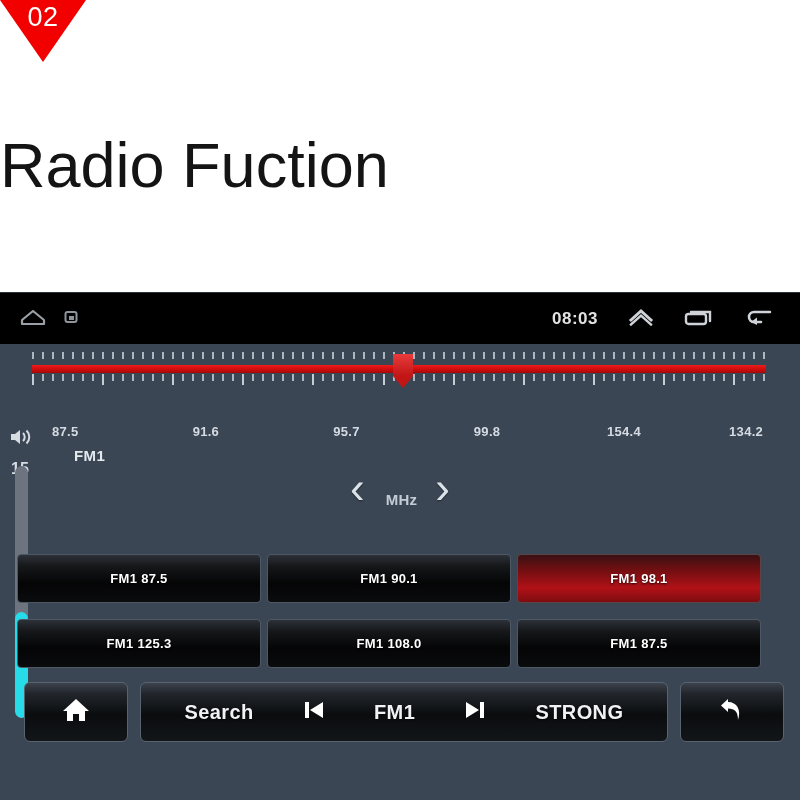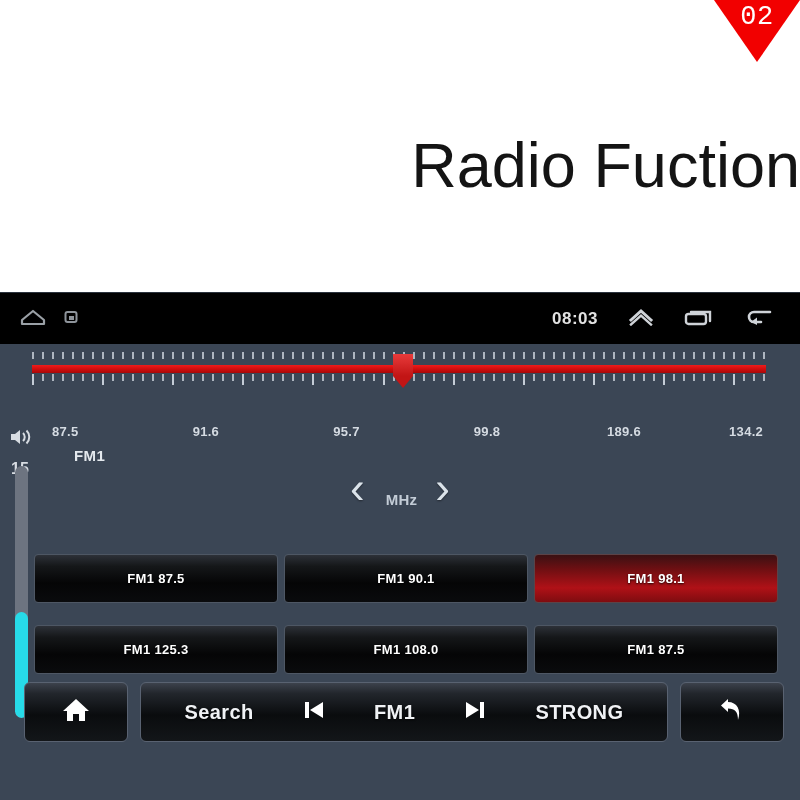--- a/index.html
+++ b/index.html
@@ -17,22 +17,21 @@
     position: relative;
     width: 800px;
     height: 292px;
     background: #ffffff;
   }
 
   .badge-wrap {
     position: absolute;
     left: 0; right: 0; top: 0;
     display: flex;
-    justify-content: flex-end;
-    font-family: Liberation Mono, monospace;
+    justify-content: flex-start;
   }
   .badge {
     position: relative;
     width: 86px;
     height: 62px;
   }
   .badge-tri {
     position: absolute;
     top: 0; left: 0;
     width: 0; height: 0;
@@ -49,21 +48,21 @@
     font-size: 27px;
     font-weight: 400;
     letter-spacing: 0.5px;
     line-height: 1;
   }
 
   .banner-title {
     position: absolute;
     top: 134px;
     left: 0; right: 0;
-    text-align: right;
+    text-align: left;
     font-size: 63px;
     font-weight: 400;
     color: #141414;
     letter-spacing: 0px;
     line-height: 1;
   }
 
   
   .device {
     position: relative;
@@ -257,27 +256,27 @@
     margin-left: 3px;
     color: #c3ccd6;
     font-size: 15px;
     font-weight: bold;
     letter-spacing: 0.3px;
   }
 
   
   .presets {
     position: absolute;
-    left: 34px;
+    left: 17px;
     top: 262px;
     width: 744px;
     display: grid;
     grid-template-columns: repeat(3, 1fr);
     grid-template-rows: repeat(2, 49px);
-    gap: 22px 6px;
+    gap: 16px 6px;
   }
   .preset {
     border: 1px solid #4e5764;
     border-radius: 4px;
     background: linear-gradient(180deg, #2d3138 0%, #151719 24%, #050506 60%, #0a0b0d 100%);
     display: flex;
     align-items: center;
     justify-content: center;
     color: #ffffff;
     font-size: 13px;
@@ -540,21 +539,21 @@
     <div class="rthumb" id="ruler-thumb" style="left: calc(50.5% - 10px);">
       <div class="rthumb-body"></div>
       <div class="rthumb-tip"></div>
     </div>
   </div>
   <div class="ruler-labels" id="ruler-labels">
       <span class="rlabel" style="left: 4.5%;">87.5</span>
       <span class="rlabel" style="left: 23.5%;">91.6</span>
       <span class="rlabel" style="left: 42.5%;">95.7</span>
       <span class="rlabel" style="left: 61.5%;">99.8</span>
-      <span class="rlabel" style="left: 80%;">189.6</span>
+      <span class="rlabel" style="left: 80%;">154.4</span>
       <span class="rlabel" style="left: 96.5%;">134.2</span>
     </div>
 
   <div class="volume">
     <span class="vol-ico">
       <svg width="24" height="18" viewBox="0 0 24 18">
         <path d="M2 6 L6 6 L11 2 L11 16 L6 12 L2 12 Z" fill="#d7dce2"></path>
         <path d="M14 5 A5.5 5.5 0 0 1 14 13" fill="none" stroke="#d7dce2" stroke-width="2"></path>
         <path d="M17.5 2.5 A9 9 0 0 1 17.5 15.5" fill="none" stroke="#d7dce2" stroke-width="2"></path>
       </svg>

